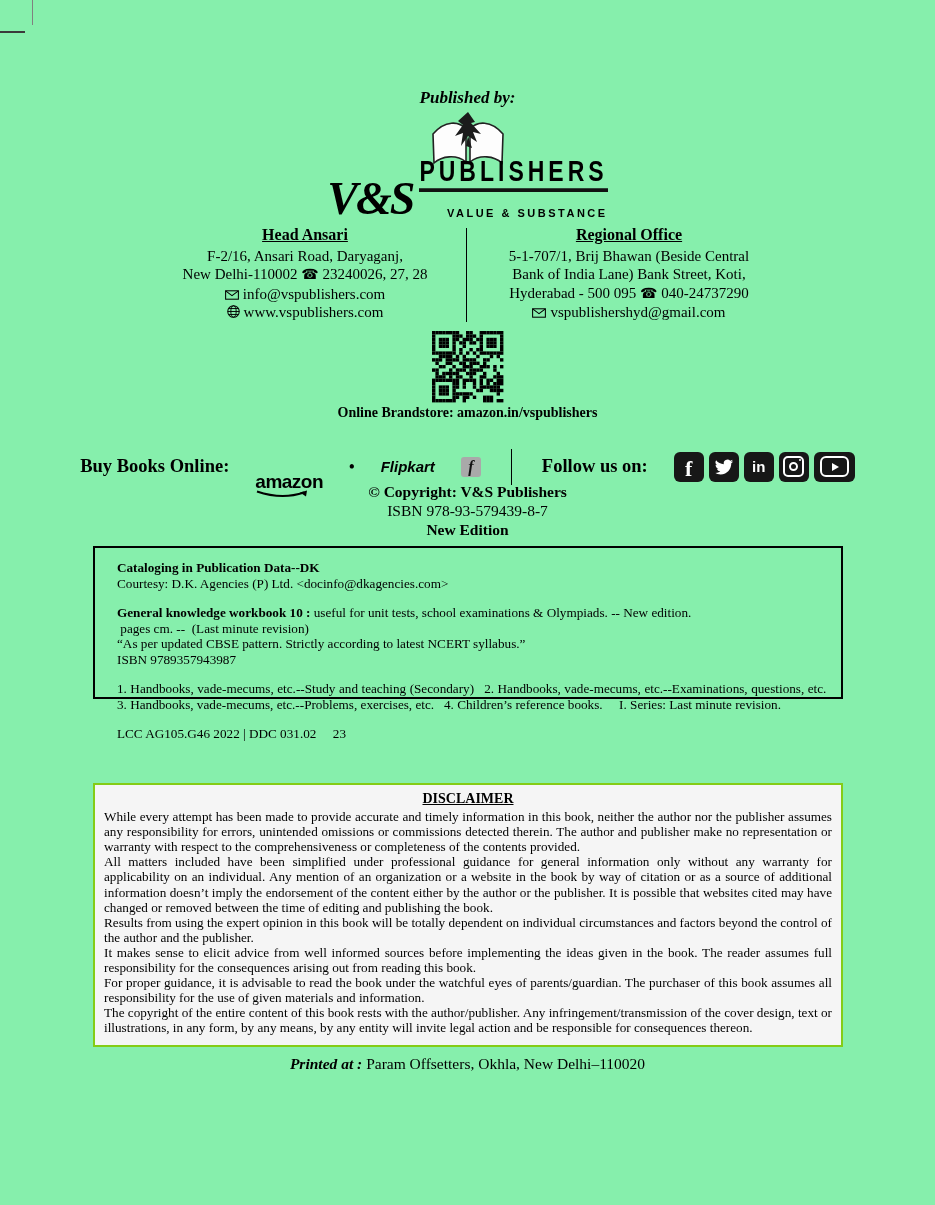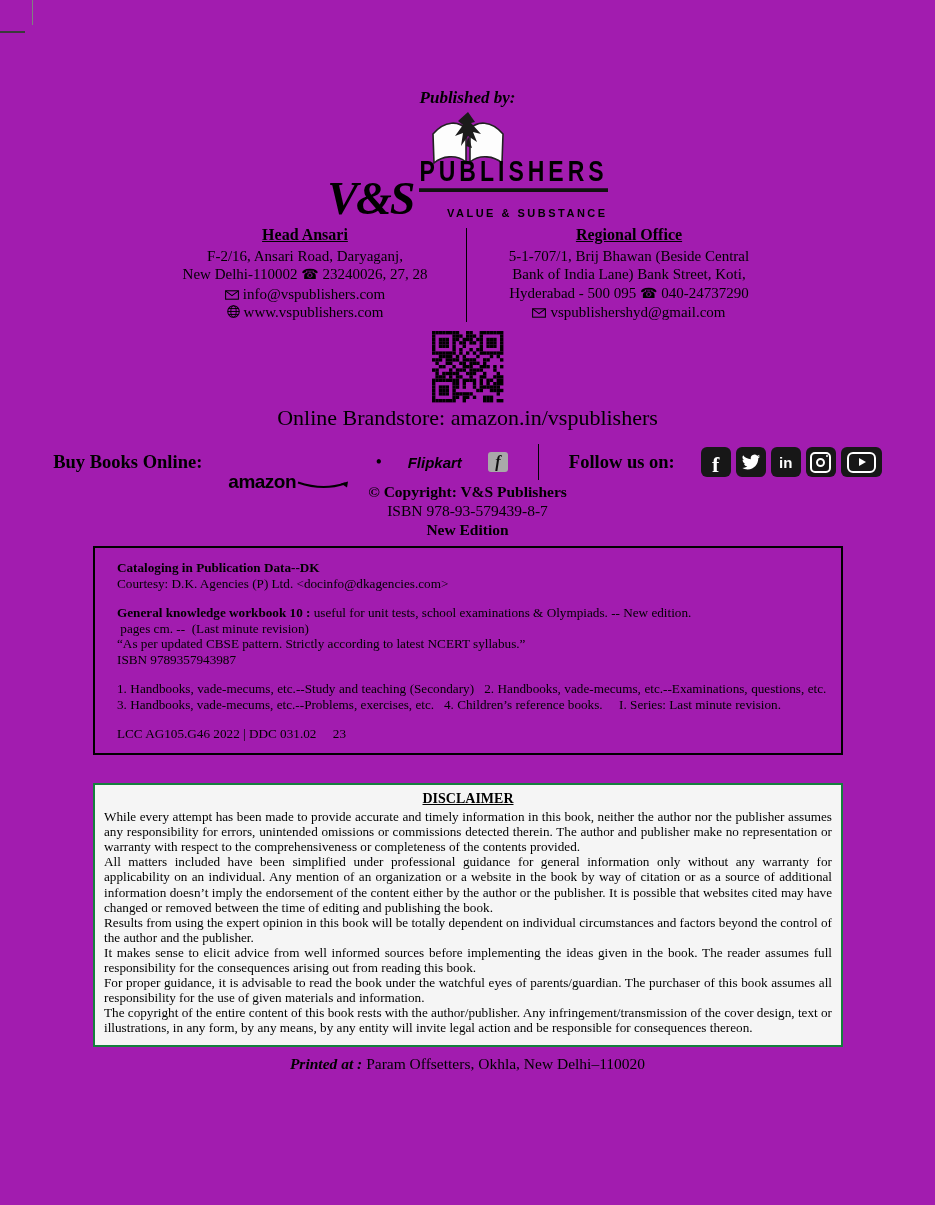--- a/index.html
+++ b/index.html
@@ -1,16 +1,16 @@
 <!DOCTYPE html>
 <html><head>
 <meta charset="utf-8">
 <style>
   html,body{margin:0;padding:0;background:#fff;}
-  .page{position:relative;width:935px;height:1205px;background:#a21caf;overflow:hidden;
+  .page{position:relative;width:935px;height:1205px;background:#86efac;overflow:hidden;
         font-family:"Liberation Serif", serif;color:#000;}
   
   .crop-v{position:absolute;left:32px;top:0;width:1px;height:25px;background:#808080;}
   .crop-h{position:absolute;left:0;top:31px;width:25px;height:2px;background:#3a3a3a;}
 
   .published{position:absolute;top:88px;left:0;right:0;text-align:center;
              font-size:17px;font-weight:bold;font-style:italic;}
 
   
   .logo{position:absolute;top:108px;left:0;right:0;text-align:center;}
@@ -31,27 +31,27 @@
   .office.right{width:312px;}
   .office-title{font-weight:bold;font-size:16px;text-decoration:underline;margin-bottom:2px;}
   .vdiv{width:1px;background:#000;height:94px;margin:2px 6px 0 6px;}
   .ic{display:inline-block;vertical-align:-1px;margin-right:4px;}
   .phone-g{font-size:14px;}
 
   
   .qr-wrap{position:absolute;top:329px;left:0;right:0;text-align:center;}
   
   .brandstore{position:absolute;top:405px;left:0;right:0;text-align:center;
-              font-size:22px;font-weight:normal;}
+              font-size:14px;font-weight:bold;}
 
   
   .buyrow{position:absolute;top:434px;left:0;right:0;display:flex;justify-content:center;
           align-items:center;gap:26px;}
   .buy-label,.follow-label{font-size:18.5px;font-weight:bold;}
-  .amazon{display:inline-flex;flex-direction:row;align-items:flex-end;line-height:16px;margin-top:40px;}
+  .amazon{display:inline-flex;flex-direction:column;align-items:flex-start;line-height:16px;margin-top:40px;}
   .amazon-word{font-family:"Liberation Sans",sans-serif;font-weight:bold;font-size:19px;
                letter-spacing:-0.5px;}
   .bullet{font-size:16px;font-weight:bold;}
   .flipkart-word{font-family:"Liberation Sans",sans-serif;font-style:italic;font-weight:bold;
                  font-size:15px;letter-spacing:0;}
   .fk-icon{width:20px;height:20px;background:#a9a9a9;border-radius:3px;display:inline-flex;
            align-items:center;justify-content:center;font-family:"Liberation Serif",serif;
            font-style:italic;font-weight:bold;font-size:16px;color:#111;}
   .buy-div{width:1px;height:36px;background:#000;margin:0 4px;}
   .socials{display:flex;gap:5px;align-items:center;}
@@ -67,33 +67,33 @@
   .yt-frame{width:25px;height:17px;border:2px solid #fff;border-radius:6px;display:flex;
             align-items:center;justify-content:center;}
   .yt-play{width:0;height:0;border-left:7px solid #fff;border-top:4.5px solid transparent;
            border-bottom:4.5px solid transparent;margin-left:2px;}
 
   
   .copyright{position:absolute;top:482px;left:0;right:0;text-align:center;font-size:15.5px;line-height:19px;}
   .copyright .b{font-weight:bold;}
 
   
-  .catalog-box{position:absolute;left:93px;top:546px;width:750px;height:209px;
+  .catalog-box{position:absolute;left:93px;top:546px;width:750px;height:153px;
                border:2px solid #000;box-sizing:border-box;padding:12px 8px 0 22px;
                font-size:13.2px;line-height:15.5px;}
   .catalog-box p{margin:0;}
   .catalog-box .gap{height:14px;}
   .cat-title{font-weight:bold;}
   .book-bold{font-weight:bold;}
   .subjects{text-align:justify;}
   .pre{white-space:pre-wrap;}
 
   
   .disclaimer-box{position:absolute;left:93px;top:783px;width:750px;height:264px;
-                  border:2px solid #15803d;box-sizing:border-box;background:#f5f5f5;
+                  border:2px solid #84cc16;box-sizing:border-box;background:#f5f5f5;
                   padding:5px 9px 0 9px;font-size:13.2px;line-height:15.1px;}
   .disc-title{text-align:center;font-weight:bold;font-size:14px;text-decoration:underline;
               margin:1px 0 3px 0;}
   .disclaimer-box p{margin:0;text-align:justify;}
 
   
   .printed{position:absolute;top:1055px;left:0;right:0;text-align:center;font-size:15.5px;}
   .printed .lbl{font-weight:bold;font-style:italic;}
 </style>
 </head>

